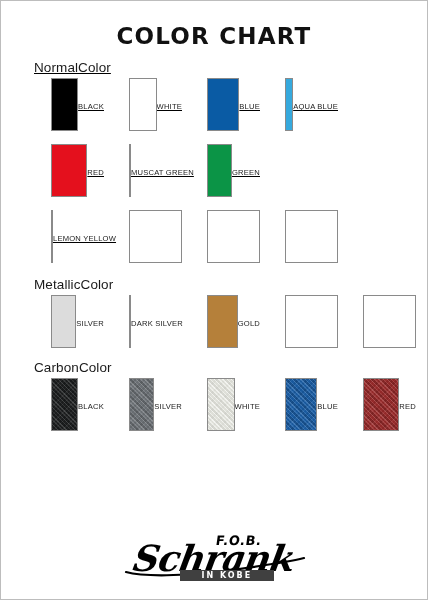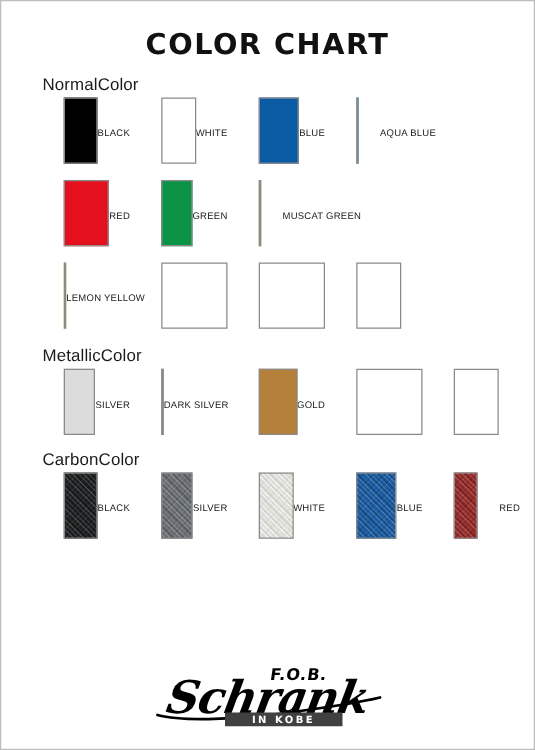--- a/index.html
+++ b/index.html
@@ -37,36 +37,36 @@
     padding: 0 0 0 0;
   }
   .section-title {
     font-size: 13.5px;
     color: #1a1a1a;
     font-weight: normal;
     margin: 0 0 3px 33px;
     letter-spacing: 0.1px;
     font-family: "Liberation Sans", sans-serif;
   }
-  .section-normal { margin-top: 11px; }
+  .section-normal { margin-top: 11px; text-decoration: underline; }
   .section-metallic { margin-top: 14px; }
   .section-carbon { margin-top: 12px; }
 
   .swatch-row {
     display: flex;
     margin-left: 50px;
     margin-bottom: 2px;
   }
   .cell {
     width: 53px;
     margin-right: 25px;
     display: flex;
     align-items: center;
   }
-  .cell:last-child { margin-right: 0; gap: 17px; }
+  .cell:last-child { margin-right: 0; }
 
   .swatch {
     width: 53px;
     height: 53px;
     box-sizing: border-box;
     border: 1px solid #8a8a8a;
     position: relative;
     overflow: hidden;
   }
   .swatch.empty {
@@ -224,26 +224,26 @@
             <div class="swatch-label">AQUA BLUE</div>
           </div>
         </div>
         <div class="row-gap"></div>
         <div class="swatch-row">
           <div class="cell">
             <div class="swatch" style="background: rgb(228, 16, 29);"></div>
             <div class="swatch-label">RED</div>
           </div>
           <div class="cell">
+            <div class="swatch" style="background: rgb(151, 194, 60);"></div>
+            <div class="swatch-label">MUSCAT GREEN</div>
+          </div>
+          <div class="cell">
             <div class="swatch" style="background: rgb(11, 148, 70);"></div>
             <div class="swatch-label">GREEN</div>
-          </div>
-          <div class="cell">
-            <div class="swatch" style="background: rgb(151, 194, 60);"></div>
-            <div class="swatch-label">MUSCAT GREEN</div>
           </div>
         </div>
         <div class="row-gap"></div>
         <div class="swatch-row">
           <div class="cell">
             <div class="swatch" style="background: rgb(237, 229, 93);"></div>
             <div class="swatch-label">LEMON YELLOW</div>
           </div>
           <div class="cell blank">
             <div class="swatch empty" style="background: rgb(255, 255, 255);"></div>

